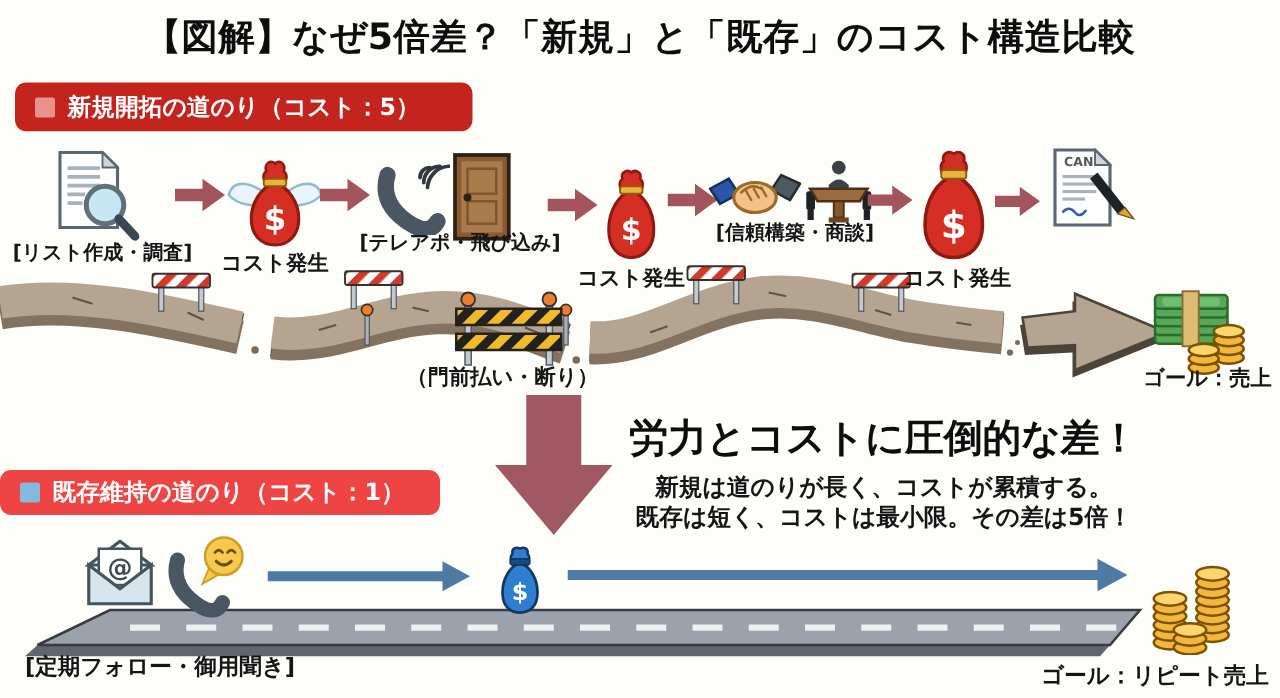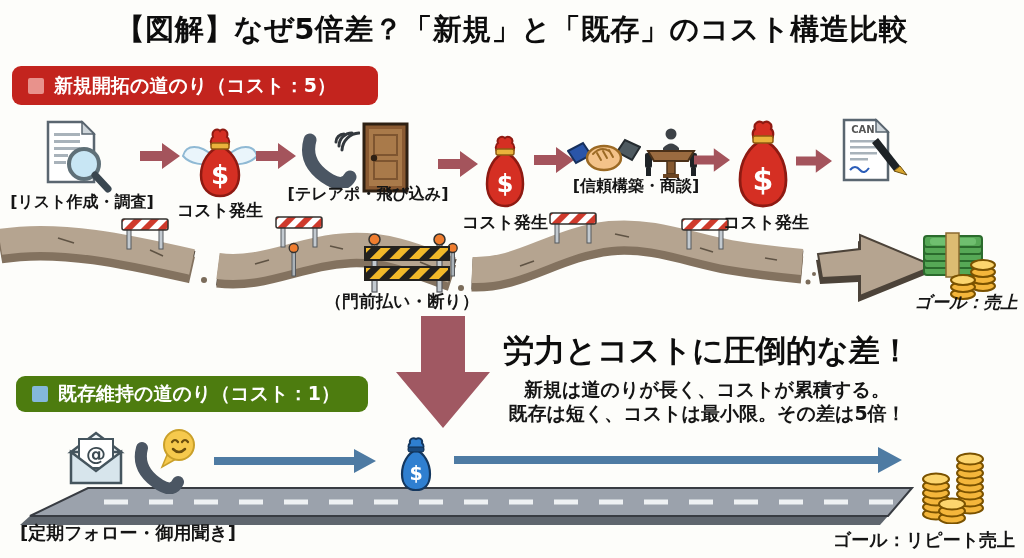--- a/index.html
+++ b/index.html
@@ -13,31 +13,31 @@
   .title{
     left:0;top:10px;width:1024px;text-align:center;
     font-size:29px;font-weight:800;letter-spacing:0.5px;color:#0d0d0d;
   }
   .banner{
     display:flex;align-items:center;gap:10px;
     border-radius:9px;color:#fff;font-weight:bold;font-size:19px;
     padding:15px 16px;box-sizing:border-box;white-space:nowrap;
   }
   .banner-red{left:12px;top:66px;width:366px;height:39px;background:#c3241e;}
-  .banner-blue{left:16px;top:376px;width:352px;height:36px;background:#4d7c0f;}
+  .banner-blue{left:0;top:376px;width:352px;height:36px;background:#ef4444;}
   .bullet{width:16px;height:16px;border-radius:2px;flex:0 0 auto;}
   .bullet-red{background:#e8928c;}
   .bullet-blue{background:#84b8dc;}
   .lbl{
     position:absolute;font-weight:bold;color:#151515;
     white-space:nowrap;transform:translateX(-50%);text-align:center;
   }
   .lbl-step{font-size:16px;}
   .lbl-cost{font-size:17px;}
-  .lbl-goal{font-size:17px;font-style:italic;}
+  .lbl-goal{font-size:17px;}
   .lbl-bottom{font-size:18px;}
   .impact-head{
     left:440px;top:330px;width:534px;text-align:center;
     font-size:31px;font-weight:800;color:#0d0d0d;white-space:nowrap;
   }
   .impact-sub{
     position:absolute;left:440px;width:534px;text-align:center;
     font-size:19px;font-weight:bold;color:#151515;white-space:nowrap;
   }
   svg{display:block;}

